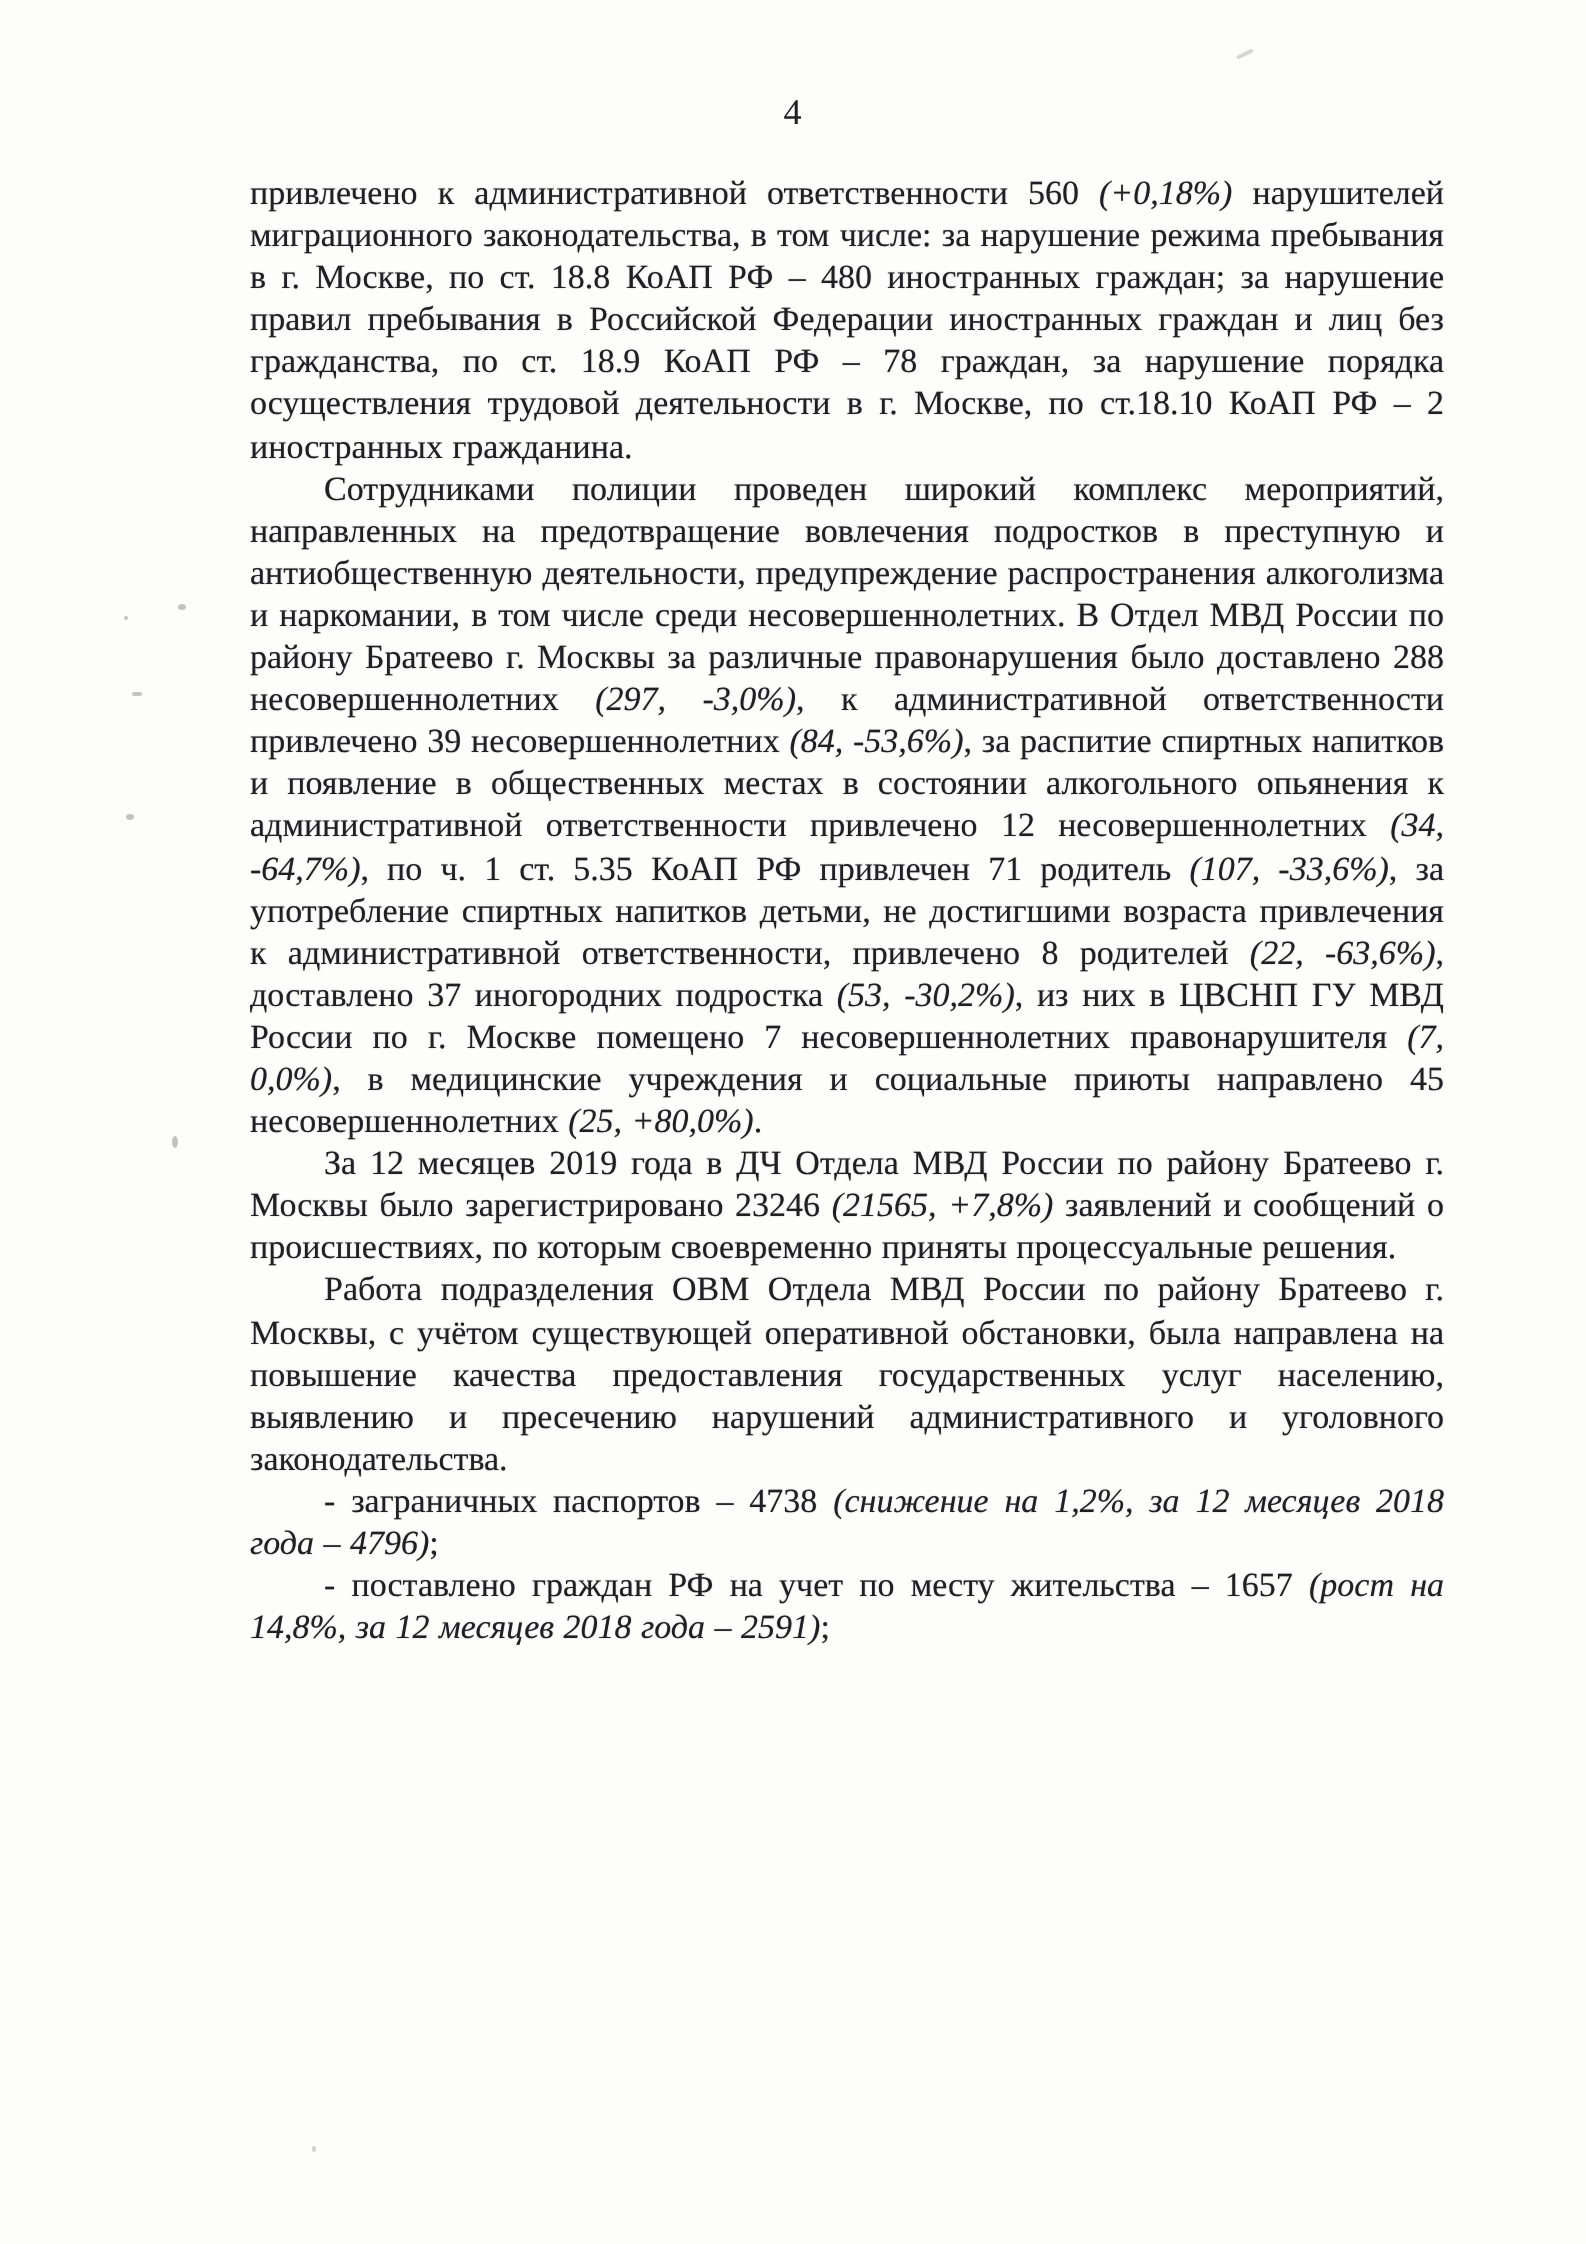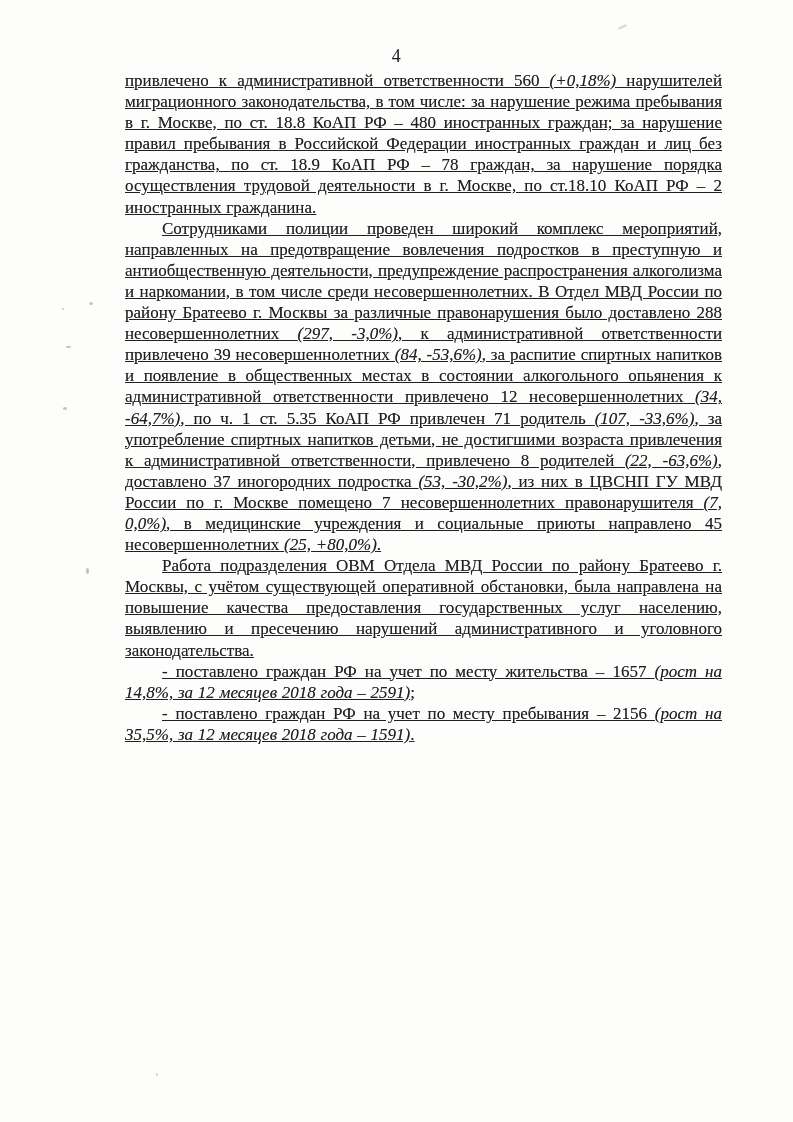--- a/index.html
+++ b/index.html
@@ -18,27 +18,26 @@
   }
   .page-number {
     position: absolute;
     top: 46px; left: 0; width: 100%;
     text-align: center;
     font-size: 18px;
     letter-spacing: 0.5px;
   }
   .doc-body {
     position: absolute;
-    top: 70px; left: 125px; width: 597px;
+    top: 86px; left: 125px; width: 597px;
     font-size: 17px;
     line-height: 21.1px;
     text-align: justify;
     text-shadow: 0 0 0.6px rgba(25,25,30,0.45);
     word-spacing: 0.5px;
-    text-decoration: underline;
   }
   .doc-body p { margin: 0; padding: 0; }
   .doc-body p.indent { text-indent: 37px; }
   .it { font-style: italic; }
   
   .speck {
     position: absolute;
     background: #7d7d80;
     border-radius: 50%;
     opacity: 0.45;
@@ -46,23 +45,24 @@
 </style>
 </head>
 <body>
 
 <div class="page">
   <div class="page-number">4</div>
 
   <div class="doc-body">
       <p><span>привлечено к административной ответственности 560 </span><span class="it">(+0,18%)</span><span> нарушителей миграционного законодательства, в том числе: за нарушение режима пребывания в г. Москве, по ст. 18.8 КоАП РФ – 480 иностранных граждан; за нарушение правил пребывания в Российской Федерации иностранных граждан и лиц без гражданства, по ст. 18.9 КоАП РФ – 78 граждан, за нарушение порядка осуществления трудовой деятельности в г. Москве, по ст.18.10 КоАП РФ – 2 иностранных гражданина.</span></p>
       <p class="indent"><span>Сотрудниками полиции проведен широкий комплекс мероприятий, направленных на предотвращение вовлечения подростков в преступную и антиобщественную деятельности, предупреждение распространения алкоголизма и наркомании, в том числе среди несовершеннолетних. В Отдел МВД России по району Братеево г. Москвы за различные правонарушения было доставлено 288 несовершеннолетних </span><span class="it">(297, -3,0%)</span><span>, к административной ответственности привлечено 39 несовершеннолетних </span><span class="it">(84, -53,6%)</span><span>, за распитие спиртных напитков и появление в общественных местах в состоянии алкогольного опьянения к административной ответственности привлечено 12 несовершеннолетних </span><span class="it">(34, -64,7%)</span><span>, по ч. 1 ст. 5.35 КоАП РФ привлечен 71 родитель </span><span class="it">(107, -33,6%)</span><span>, за употребление спиртных напитков детьми, не достигшими возраста привлечения к административной ответственности, привлечено 8 родителей </span><span class="it">(22, -63,6%)</span><span>, доставлено 37 иногородних подростка </span><span class="it">(53, -30,2%)</span><span>, из них в ЦВСНП ГУ МВД России по г. Москве помещено 7 несовершеннолетних правонарушителя </span><span class="it">(7, 0,0%)</span><span>, в медицинские учреждения и социальные приюты направлено 45 несовершеннолетних </span><span class="it">(25, +80,0%)</span><span>.</span></p>
+      <p class="indent"><span>За 12 месяцев 2019 года в ДЧ Отдела МВД России по району Братеево г. Москвы было зарегистрировано 23246 </span><span class="it">(21565, +7,8%)</span><span> заявлений и сообщений о происшествиях, по которым своевременно приняты процессуальные решения.</span></p>
       <p class="indent"><span>Работа подразделения ОВМ Отдела МВД России по району Братеево г. Москвы, с учётом существующей оперативной обстановки, была направлена на повышение качества предоставления государственных услуг населению, выявлению и пресечению нарушений административного и уголовного законодательства.</span></p>
+      <p class="indent"><span>- заграничных паспортов – 4738 </span><span class="it">(снижение на 1,2%, за 12 месяцев 2018 года – 4796)</span><span>;</span></p>
       <p class="indent"><span>- поставлено граждан РФ на учет по месту жительства – 1657 </span><span class="it">(рост на 14,8%, за 12 месяцев 2018 года – 2591)</span><span>;</span></p>
-      <p class="indent"><span>- поставлено граждан РФ на учет по месту пребывания – 2156 </span><span class="it">(рост на 35,5%, за 12 месяцев 2018 года – 1591)</span><span>.</span></p>
     </div>
 
   <div class="speck" style="left:89px; top:302px; width:4px; height:3px;"></div>
   <div class="speck" style="left:62px; top:308px; width:2px; height:2px;"></div>
   <div class="speck" style="left:66px; top:346px; width:5px; height:2px; border-radius:1px;"></div>
   <div class="speck" style="left:63px; top:407px; width:4px; height:3px;"></div>
   <div class="speck" style="left:86px; top:568px; width:3px; height:6px;"></div>
   <div class="speck" style="left:618px; top:26px; width:9px; height:2px; border-radius:1px; transform:rotate(-25deg); opacity:0.3;"></div>
   <div class="speck" style="left:156px; top:1073px; width:2px; height:3px; opacity:0.35;"></div>
 </div>

